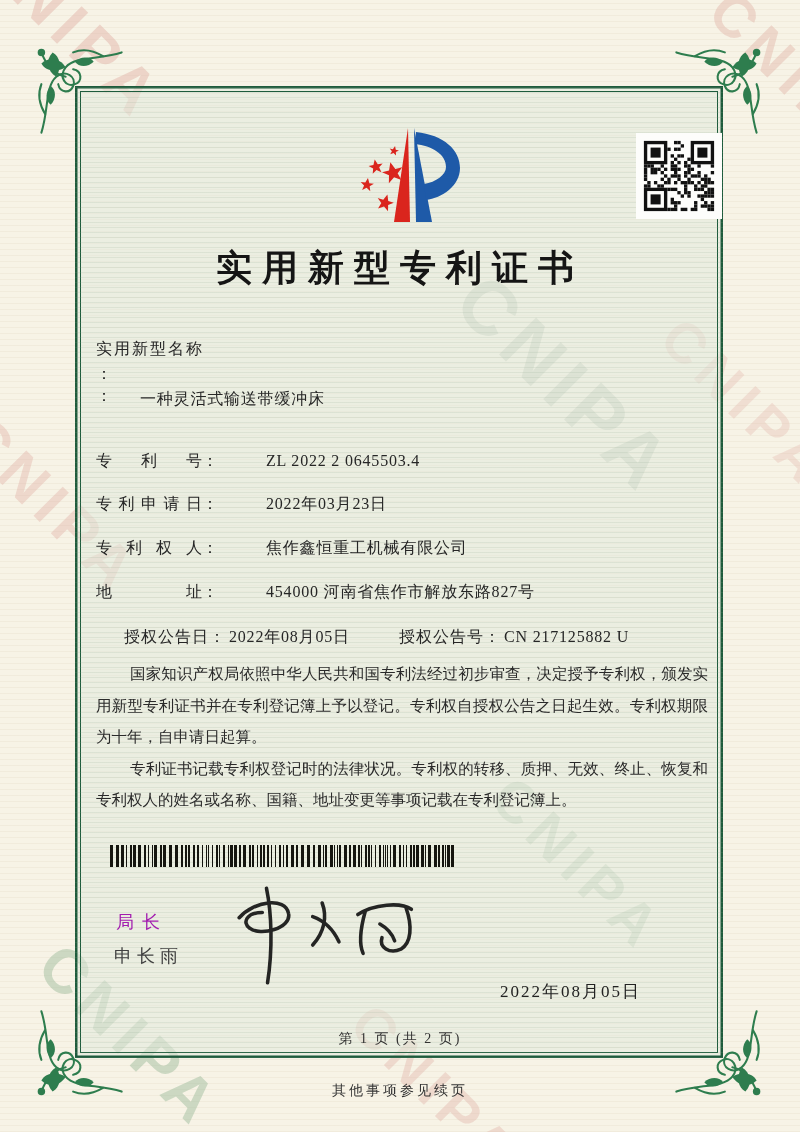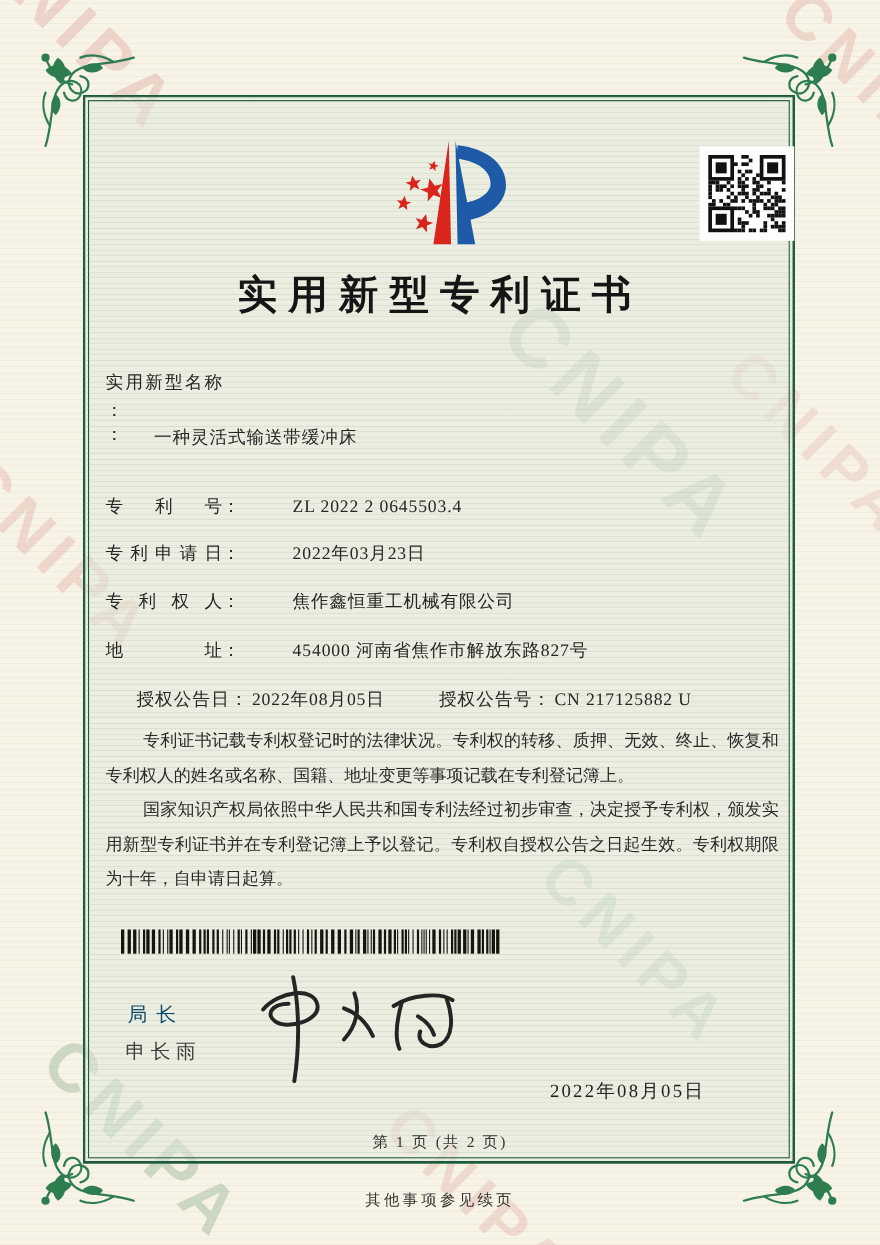--- a/index.html
+++ b/index.html
@@ -70,21 +70,21 @@
   .row-grant .gpair1{display:flex;margin-left:28px;}
   .glabel{letter-spacing:1px;}
   
   .body-text{position:absolute;left:96px;top:658px;width:612px;font-size:15.5px;
     line-height:31.5px;text-align:justify;color:#2a2a2a;}
   .body-text p{margin:0;text-indent:2.2em;}
   
   .barcode{position:absolute;left:110px;top:845px;width:352px;height:22px;display:flex;align-items:stretch;}
   .barcode div{background:#15150f;height:100%;}
   
-  .sig-title{position:absolute;left:116px;top:910px;font-size:18px;letter-spacing:8px;color:#0c4a6e;}
+  .sig-title{position:absolute;left:116px;top:910px;font-size:18px;letter-spacing:8px;color:#a21caf;}
   .sig-name{position:absolute;left:114px;top:944px;font-size:18px;letter-spacing:5px;color:#404040;}
   .sig-script{position:absolute;left:222px;top:882px;width:215px;height:105px;}
   .issue-date{position:absolute;left:500px;top:980px;font-size:17px;letter-spacing:2px;color:#222;}
   .page-info{position:absolute;left:0;top:1030px;width:800px;text-align:center;font-size:14px;letter-spacing:2px;color:#333;}
   .continuation{position:absolute;left:0;top:1082px;width:800px;text-align:center;font-size:14px;letter-spacing:3px;color:#333;}
 </style>
 </head>
 <body>
 
 <div class="page">
@@ -337,22 +337,22 @@
       <span style="letter-spacing:0.8px;">2022年08月05日</span>
     </span>
     <span class="gpair2">
       <span class="glabel">授权公告号</span>
         <span class="fcolon">：</span>
       <span style="letter-spacing:0.8px;">CN 217125882 U</span>
     </span>
   </div>
 
   <div class="body-text">
+    <p>国家知识产权局依照中华人民共和国专利法经过初步审查，决定授予专利权，颁发实用新型专利证书并在专利登记簿上予以登记。专利权自授权公告之日起生效。专利权期限为十年，自申请日起算。</p>
     <p>专利证书记载专利权登记时的法律状况。专利权的转移、质押、无效、终止、恢复和专利权人的姓名或名称、国籍、地址变更等事项记载在专利登记簿上。</p>
-    <p>国家知识产权局依照中华人民共和国专利法经过初步审查，决定授予专利权，颁发实用新型专利证书并在专利登记簿上予以登记。专利权自授权公告之日起生效。专利权期限为十年，自申请日起算。</p>
   </div>
 
   <div class="barcode" id="barcode">
       <div style="width: 3px; margin-right: 3px;"></div>
       <div style="width: 3px; margin-right: 2px;"></div>
       <div style="width: 3px; margin-right: 2px;"></div>
       <div style="width: 1px; margin-right: 3px;"></div>
       <div style="width: 2px; margin-right: 1px;"></div>
       <div style="width: 3px; margin-right: 2px;"></div>
       <div style="width: 3px; margin-right: 3px;"></div>

